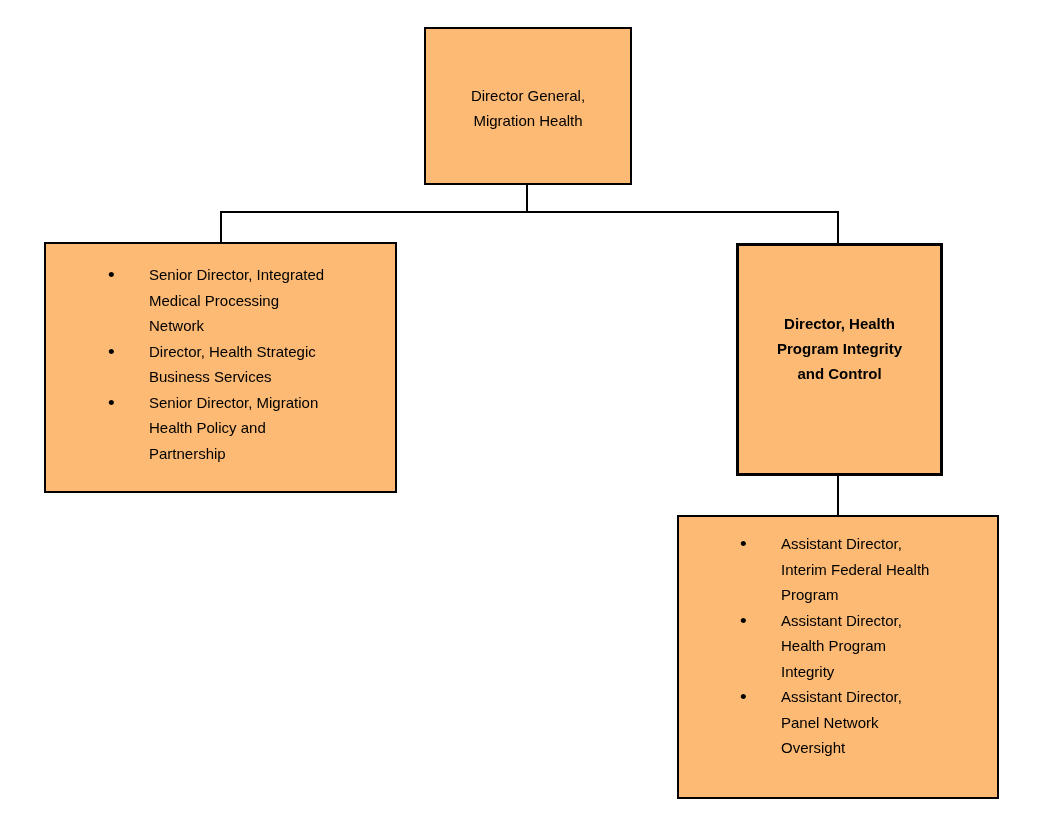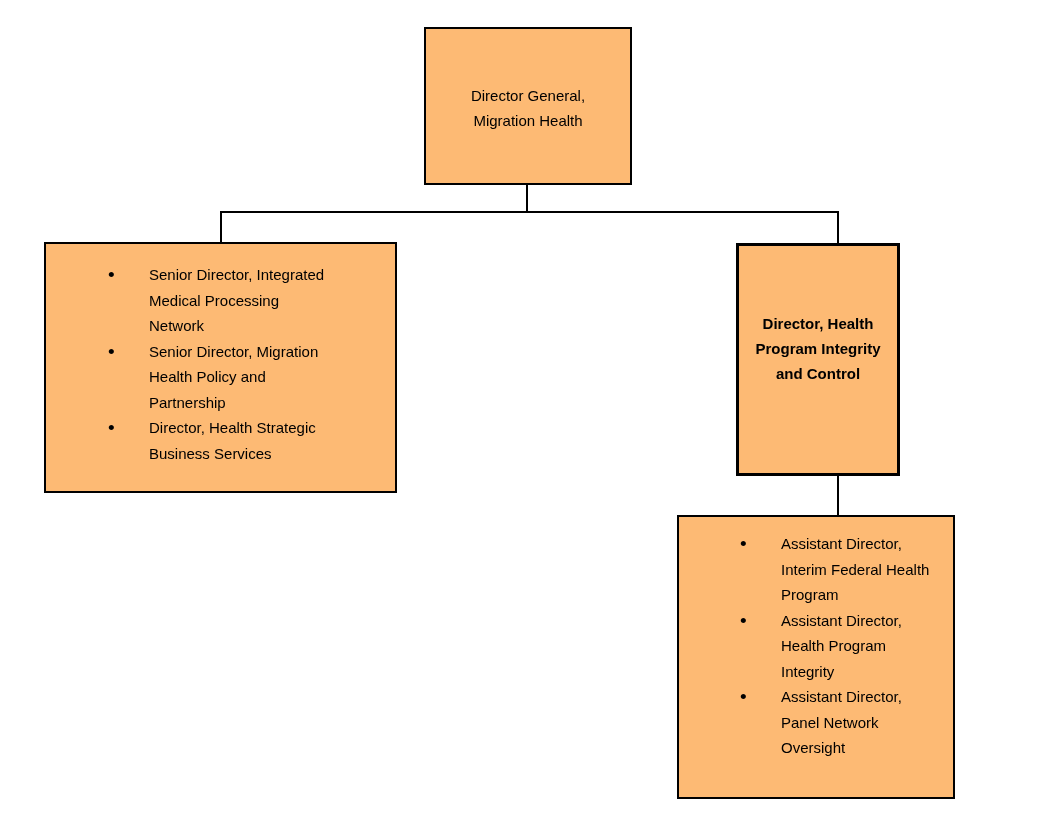--- a/index.html
+++ b/index.html
@@ -28,27 +28,27 @@
     white-space: pre-line;
   }
   .node-root {
     left: 424px; top: 27px; width: 208px; height: 158px;
     padding-top: 4px;
   }
   .node-left-group {
     left: 44px; top: 242px; width: 353px; height: 251px;
   }
   .node-hpic {
-    left: 736px; top: 243px; width: 164px; height: 233px;
+    left: 736px; top: 243px; width: 207px; height: 233px;
     border-width: 3px;
     font-weight: bold;
     padding-bottom: 22px;
   }
   .node-assist-group {
-    left: 677px; top: 515px; width: 278px; height: 284px;
+    left: 677px; top: 515px; width: 322px; height: 284px;
   }
   .bullets {
     margin: 0;
     list-style: none;
     font-size: 15px;
     line-height: 25.5px;
     padding: 18px 19px 0 62px;
   }
   .node-assist-group .bullets { padding: 14px 12px 0 61px; }
   .bullets li {
@@ -87,25 +87,25 @@
   <div class="node node-root center-label">
     <span>Director General,
 Migration Health</span>
   </div>
 
   <div class="node node-left-group">
     <ul class="bullets">
         <li>Senior Director, Integrated
 Medical Processing
 Network</li>
+        <li>Director, Health Strategic
+Business Services</li>
         <li>Senior Director, Migration
 Health Policy and
 Partnership</li>
-        <li>Director, Health Strategic
-Business Services</li>
       </ul>
   </div>
 
   <div class="node node-hpic center-label">
     <span>Director, Health
 Program Integrity
 and Control</span>
   </div>
 
   <div class="node node-assist-group">

